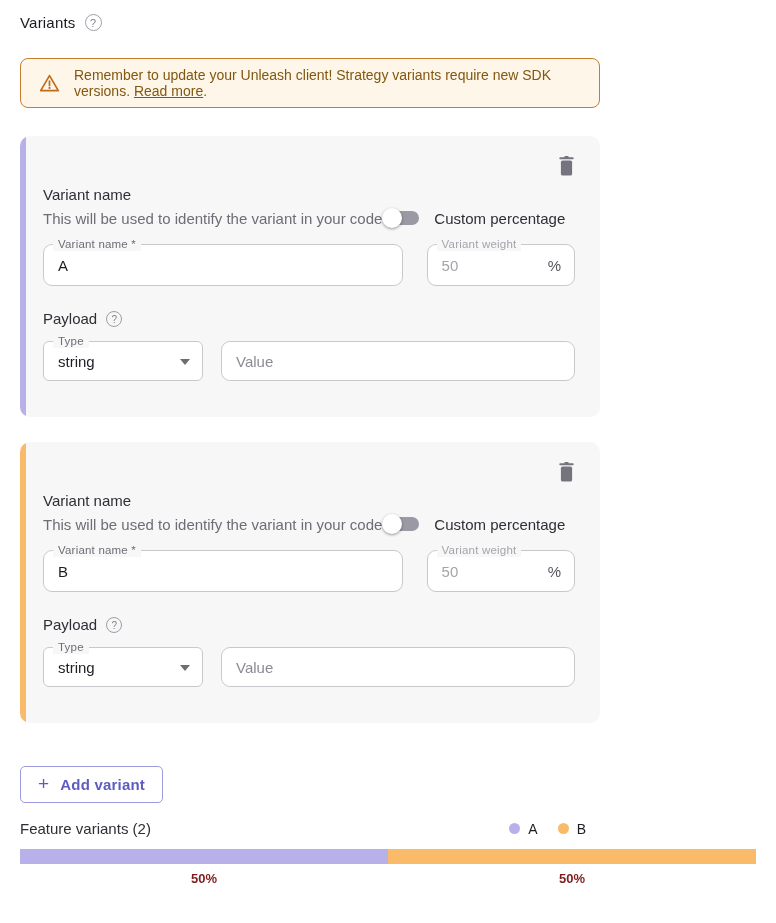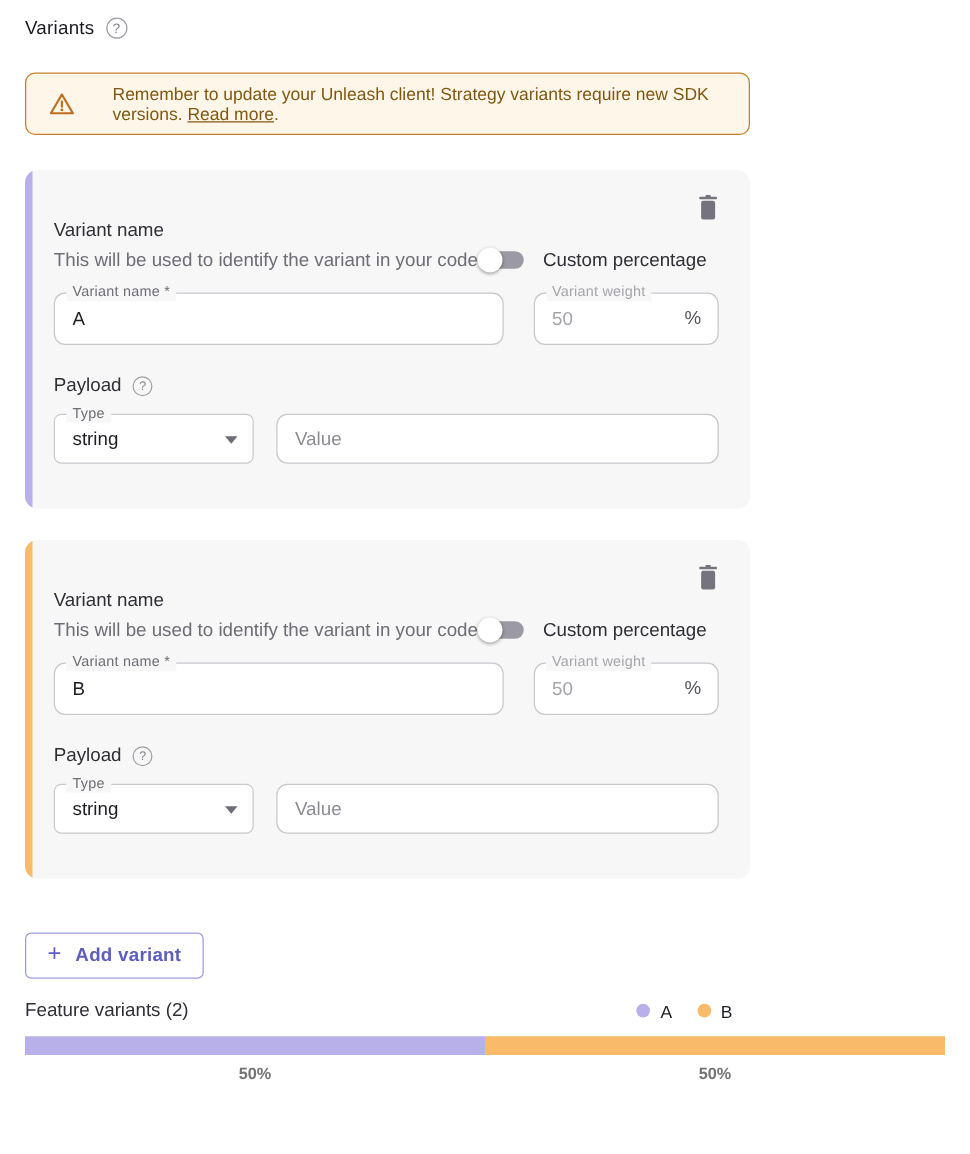--- a/index.html
+++ b/index.html
@@ -17,36 +17,36 @@
   .help-icon {
     width: 17px; height: 17px; border: 1.5px solid #9f9ea7; border-radius: 50%;
     display: inline-flex; align-items: center; justify-content: center;
     font-size: 11px; color: #84838c; flex: none; cursor: pointer;
   }
   .help-icon.small { width: 16px; height: 16px; font-size: 10px; }
 
   
   .alert {
     margin-top: 27px; height: 50px; border: 1px solid; border-radius: 8px;
-    display: flex; align-items: center; padding: 0 18px; gap: 30px;
+    display: flex; align-items: center; padding: 0 18px; gap: 14px;
     font-size: 14px;
   }
   .alert a { color: inherit; font-weight: inherit; }
   .alert-icon { flex: none; display: flex; }
 
   
   .card {
     position: relative; margin-top: 28px; background: #f7f7f8;
     border-radius: 10px; padding: 20px 25px 36px 23px; overflow: hidden;
   }
   .card + .card { margin-top: 25px; }
   .accent { position: absolute; left: 0; top: 0; bottom: 0; width: 6px; }
   .card-top { display: flex; justify-content: flex-end; height: 20px; }
   .trash-btn { border: none; background: none; cursor: pointer; padding: 0; display: flex; }
-  .card-heading { font-size: 15px; color: #2f2e35; margin-top: 0; }
+  .card-heading { font-size: 15px; color: #2f2e35; margin-top: 10px; }
   .sub-row { display: flex; justify-content: flex-start; align-items: center; margin-top: 5px; }
   .card-sub { font-size: 15px; color: #6e6d75; }
   .toggle-group { display: flex; align-items: center; gap: 12px; cursor: pointer; }
   .toggle { position: relative; width: 40px; height: 20px; flex: none; }
   .toggle-track { position: absolute; left: 3px; top: 3px; width: 34px; height: 14px; border-radius: 7px; background: #9b9aa4; }
   .toggle-knob {
     position: absolute; left: 0; top: 0; width: 20px; height: 20px; border-radius: 50%;
     background: #fff; box-shadow: 0 1px 3px rgba(0,0,0,.4);
   }
   .toggle-label { font-size: 15px; color: #2f2e35; }
@@ -102,21 +102,21 @@
   .summary { margin-top: 17px; }
   .summary-header { display: flex; justify-content: space-between; align-items: center; }
   .summary-title { font-size: 15px; color: #2f2e35; }
   .legend { display: flex; align-items: center; gap: 20px; padding-right: 14px; }
   .legend-item { display: flex; align-items: center; gap: 8px; }
   .legend-dot { width: 11px; height: 11px; border-radius: 50%; }
   .legend-label { font-size: 14px; color: #1e1d23; }
   .dist-bar { display: flex; height: 15px; margin-top: 12px; width: 736px; }
   .dist-seg { height: 100%; }
   .dist-labels { display: flex; width: 736px; margin-top: 7px; }
-  .dist-label { text-align: center; font-size: 13px; font-weight: bold; color: #737373; }
+  .dist-label { text-align: center; font-size: 13px; font-weight: bold; color: #7f1d1d; }
 </style>
 </head>
 <body>
 
 <div class="page">
 
   
   <div class="title-row">
     <span class="page-title">Variants</span>
     <span class="help-icon">?</span>

